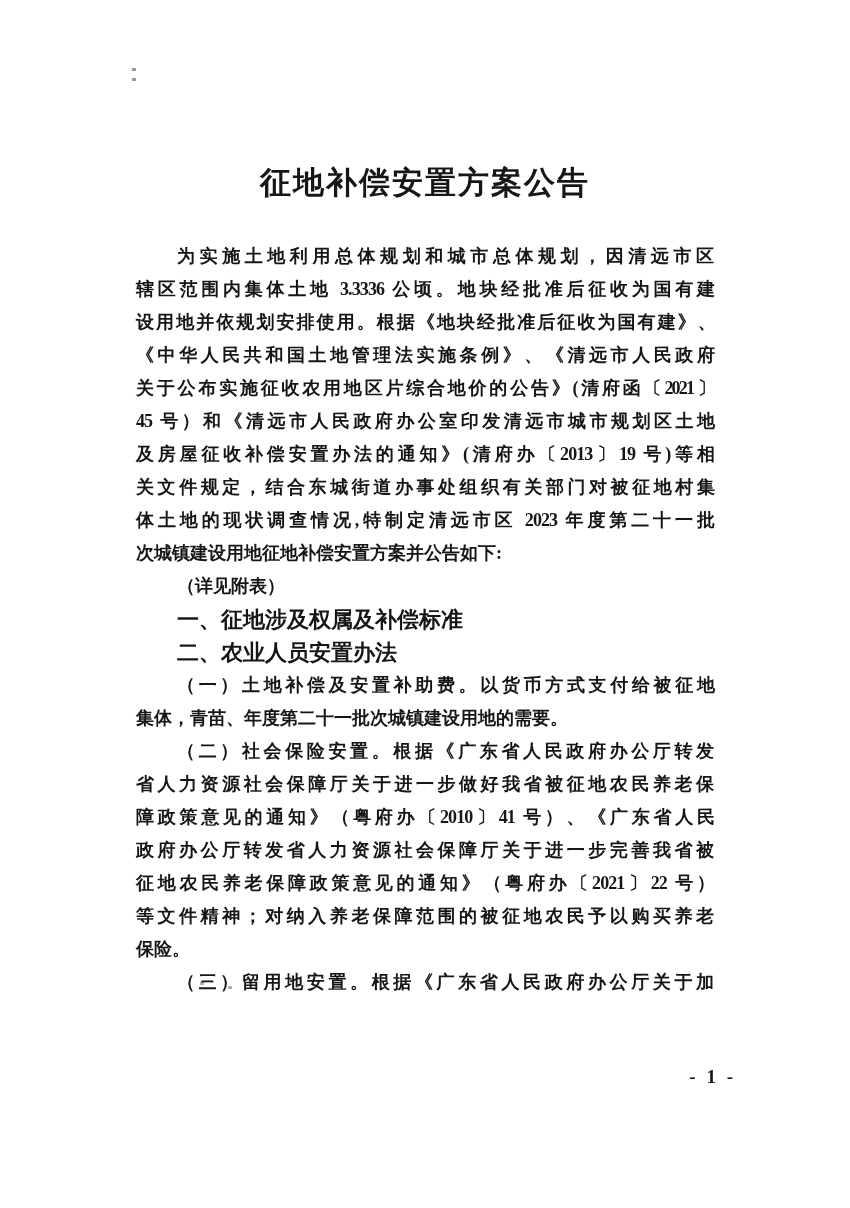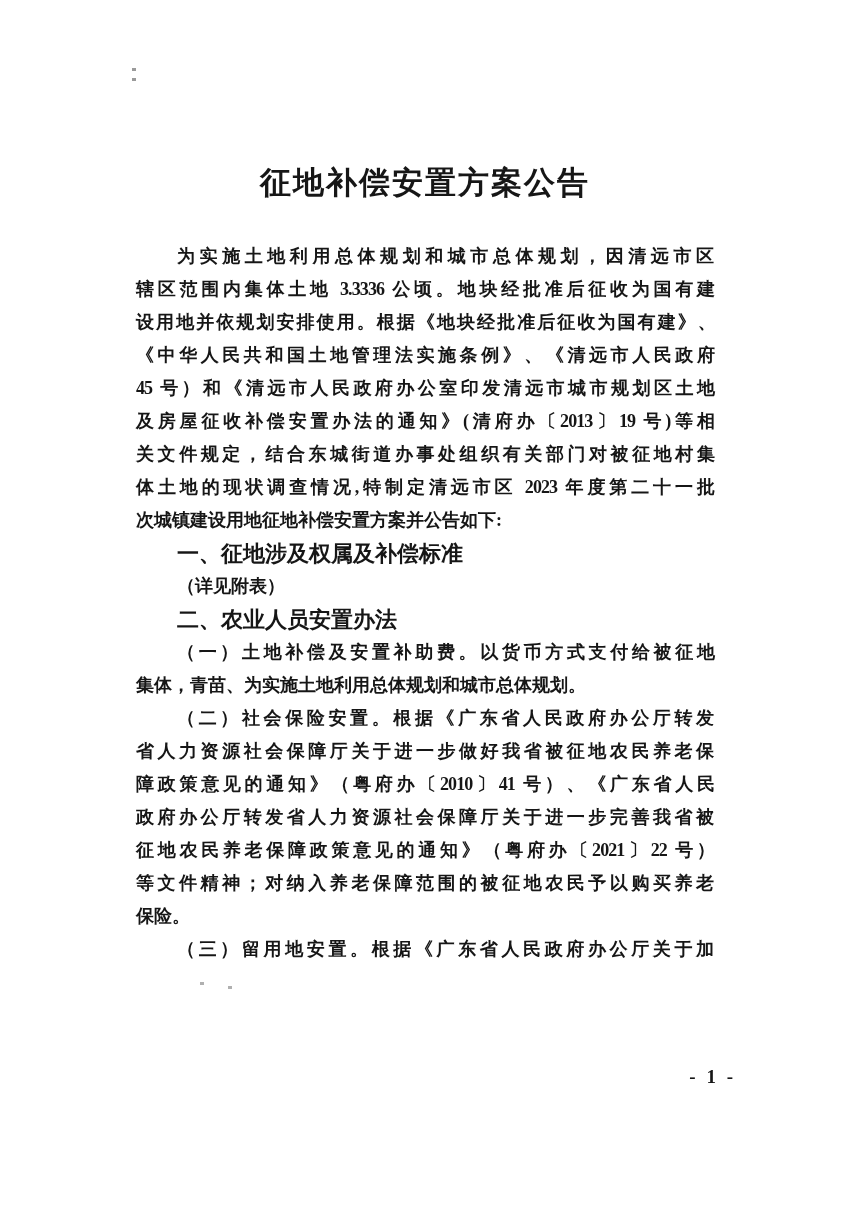--- a/index.html
+++ b/index.html
@@ -84,30 +84,31 @@
   <div class="speck s3"></div>
   <div class="speck s4"></div>
 
   <div class="doc-title">征地补偿安置方案公告</div>
 
   <div class="text-block">
     <div class="line indent fill">为实施土地利用总体规划和城市总体规划，因清远市区</div>
     <div class="line fill t1">辖区范围内集体土地 3.3336 公顷。地块经批准后征收为国有建</div>
     <div class="line fill t2">设用地并依规划安排使用。根据《地块经批准后征收为国有建》、</div>
     <div class="line fill t1">《中华人民共和国土地管理法实施条例》、《清远市人民政府</div>
+    <div class="line fill t2">关于公布实施征收农用地区片综合地价的公告》(清府函〔2021〕</div>
     <div class="line fill t1">45 号）和《清远市人民政府办公室印发清远市城市规划区土地</div>
     <div class="line fill t1">及房屋征收补偿安置办法的通知》(清府办〔2013〕19 号)等相</div>
     <div class="line fill t1">关文件规定，结合东城街道办事处组织有关部门对被征地村集</div>
     <div class="line fill t1">体土地的现状调查情况,特制定清远市区 2023 年度第二十一批</div>
     <div class="line">次城镇建设用地征地补偿安置方案并公告如下:</div>
+    <div class="line indent">（详见附表）</div>
     <div class="line indent heading">一、征地涉及权属及补偿标准</div>
-    <div class="line indent">（详见附表）</div>
     <div class="line indent heading">二、农业人员安置办法</div>
     <div class="line indent fill t1">（一）土地补偿及安置补助费。以货币方式支付给被征地</div>
-    <div class="line">集体，青苗、为实施土地利用总体规划和城市总体规划。</div>
+    <div class="line">集体，青苗、年度第二十一批次城镇建设用地的需要。</div>
     <div class="line indent fill">（二）社会保险安置。根据《广东省人民政府办公厅转发</div>
     <div class="line fill">省人力资源社会保障厅关于进一步做好我省被征地农民养老保</div>
     <div class="line fill t1">障政策意见的通知》（粤府办〔2010〕41 号）、《广东省人民</div>
     <div class="line fill">政府办公厅转发省人力资源社会保障厅关于进一步完善我省被</div>
     <div class="line fill t1">征地农民养老保障政策意见的通知》（粤府办〔2021〕22 号）</div>
     <div class="line fill">等文件精神；对纳入养老保障范围的被征地农民予以购买养老</div>
     <div class="line">保险。</div>
     <div class="line indent fill">（三）留用地安置。根据《广东省人民政府办公厅关于加</div>
   </div>
 

